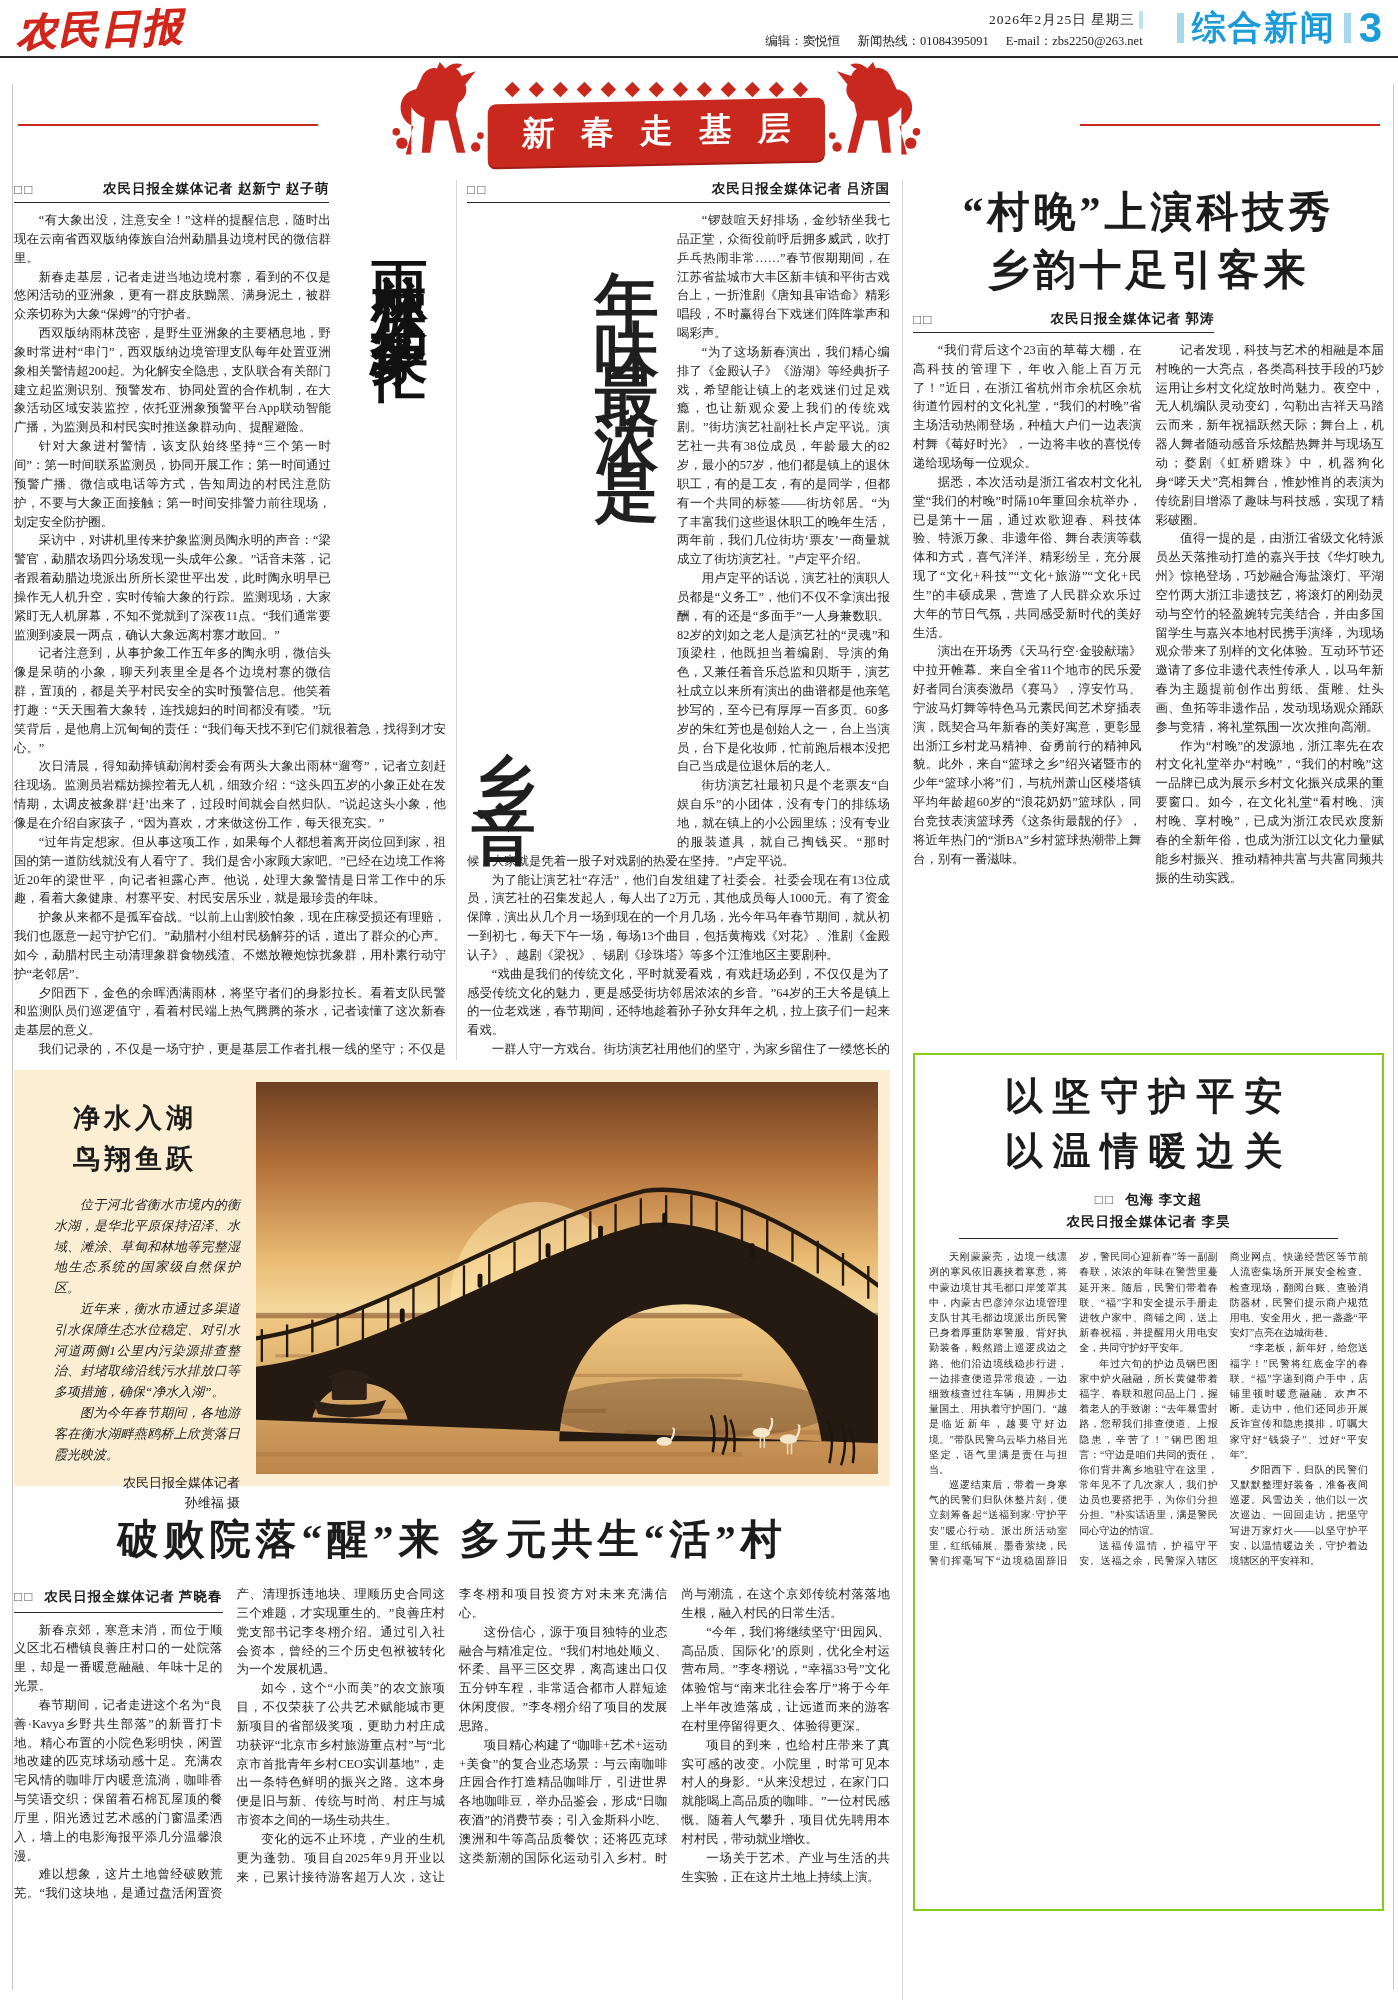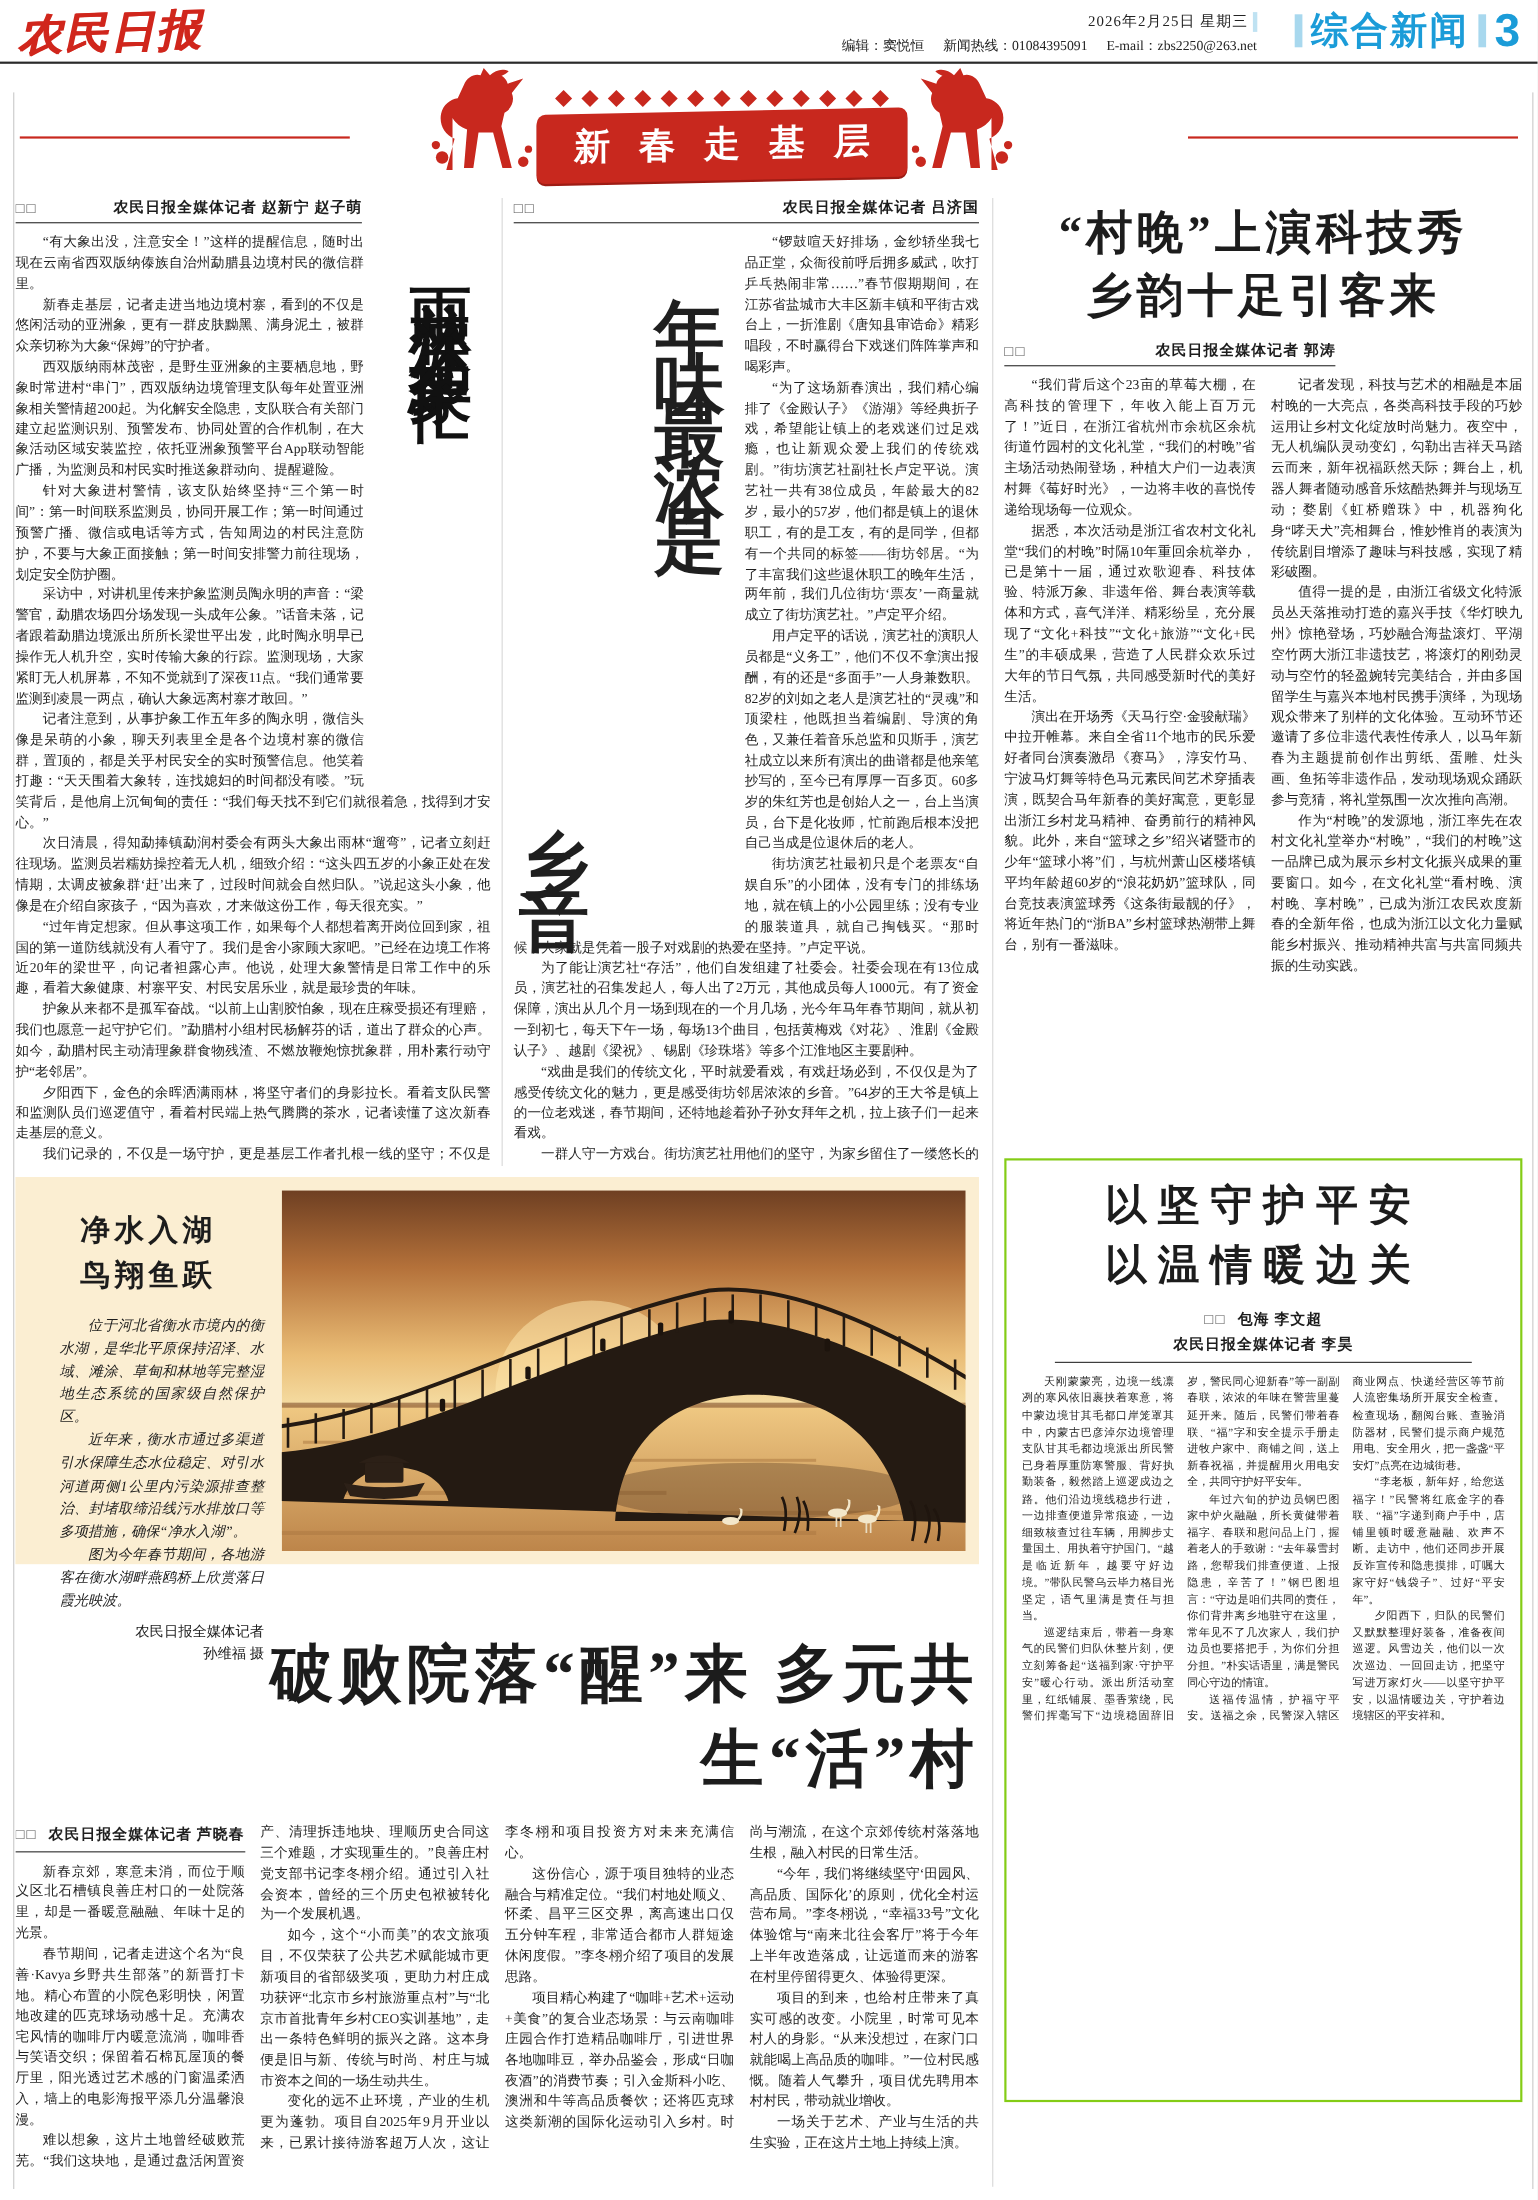--- a/index.html
+++ b/index.html
@@ -68,35 +68,35 @@
   #a2-headwrap { float:left; width:196px; height:625px; display:flex;
     flex-direction:row; justify-content:center; gap:26px; margin-right:14px; padding-top:8px; }
   #a2-head-l2 { writing-mode:vertical-rl; font-size:64px; font-weight:bold; letter-spacing:48px; align-self:flex-end; padding-bottom:40px;}
   #a2-head-l1 { writing-mode:vertical-rl; font-size:64px; font-weight:bold; letter-spacing:48px; }
   
   #a3-headline { text-align:center; font-size:42px; font-weight:bold; letter-spacing:4px;
     line-height:1.38; margin:4px 0 10px 0; }
   #a3 .byline-row { width:64%; }
   #a3-body { column-count:2; column-gap:14px; height:700px; overflow:hidden; }
   
-  #photo-strip { margin-top:10px; background:#fbeed2; height:352px; display:flex;
+  #photo-strip { margin-top:10px; background:#fbeed2; height:416px; display:flex;
     padding:12px; gap:12px; }
   #photo-caption { width:218px; padding:6px 4px; }
   #caption-title { text-align:center; font-size:27px; font-weight:bold; letter-spacing:4px;
     line-height:1.5; margin:10px 0 16px 0; }
   #caption-text { font-size:13px; line-height:1.6; text-align:justify; font-style:italic;margin-left:24px; }
   #caption-text p { text-indent:2em; }
   #caption-credit { margin-top:8px; text-align:right; font-size:13px; }
   #caption-credit div { line-height:1.5; }
   #photo { flex:1; position:relative; overflow:hidden; }
   #photo svg { width:100%; height:100%; display:block; }
   
   #a4 { margin-top:26px; height:540px; overflow:hidden; }
-  #a4-headline { text-align:right; font-size:57px; font-weight:bold; letter-spacing:5px;
-    margin-bottom:18px;margin-top:36px; }
+  #a4-headline { text-align:center; font-size:41px; font-weight:bold; letter-spacing:5px;
+    margin-bottom:18px; }
   #a4-body { column-count:4; column-gap:14px; height:440px; overflow:hidden; }
   #a4 .byline-row { margin-top:2px; }
   
   #a5 { margin-top:12px; border:2px solid #84cc16; padding:14px 14px 10px 14px;
     height:858px; overflow:hidden; }
   #a5-headline { text-align:center; font-size:38px; font-weight:bold; letter-spacing:10px;
     line-height:1.45; margin-bottom:10px; }
   #a5-byline { text-align:center; font-size:13.5px; border-bottom:1px solid #2a2a2a;
     padding-bottom:6px; margin:0 30px 10px 30px; line-height:1.6; }
   #a5-byline .byline-name { font-weight:bold; }

